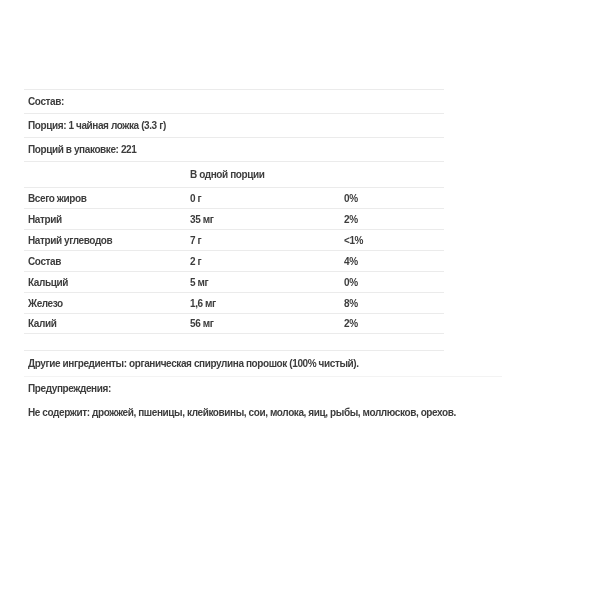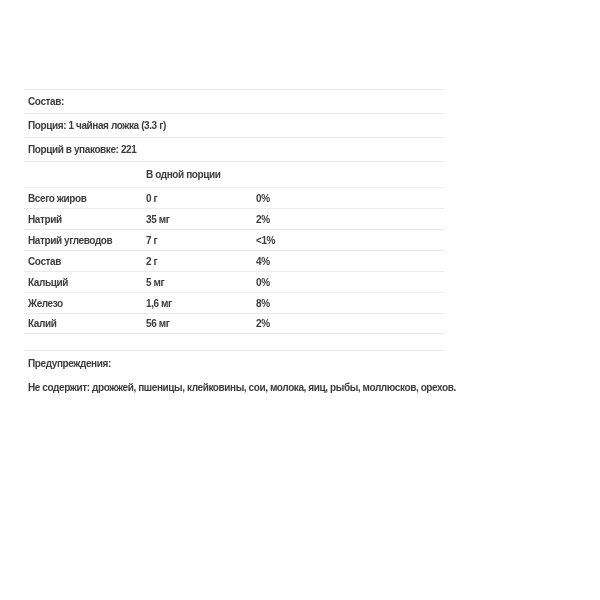--- a/index.html
+++ b/index.html
@@ -13,21 +13,21 @@
     position:relative;
   }
   .wrap { position:absolute; top:89px; left:8px; width:478px;margin-left:16px; }
   .facts { width:420px; }
   .info-row {
     height:24px; border-top:1px solid var(--divider,#ebebeb);
     display:flex; align-items:center; padding-left:4px;
   }
   .grid-row {
     display:grid; grid-template-columns:118px 110px 1fr;
-    align-items:center; padding-left:4px;
+    align-items:center; padding-left:4px;gap:44px;
   }
   .head-row { height:26px; border-top:1px solid var(--divider,#ebebeb); }
   .data-row { height:21px; border-top:1px solid var(--divider,#ebebeb); }
   .data-row.last { border-bottom:1px solid var(--divider,#ebebeb); }
   .footnote { width:420px; margin-top:16px; padding-left:4px; line-height:12.5px; }
   .sep { width:420px; margin-top:16px; border-top:1px solid var(--divider,#ebebeb); }
   .other-row { padding:6px 0 6px 4px; line-height:12px; }
   .other-row.with-line { border-bottom:1px solid var(--divider-faint,#f3f3f3); }
 </style>
 </head>
@@ -86,20 +86,23 @@
       <span>Калий</span>
       <span>56 мг</span>
       <span>2%</span>
     </div>
   </div>
 
 
   <div class="sep"></div>
 
   <div style="margin-top:1px;">
+    <div class="other-row with-line">
+      <span>Другие ингредиенты: органическая спирулина порошок (100% чистый).</span>
+    </div>
     <div class="other-row">
       <span>Предупреждения:</span>
     </div>
     <div class="other-row">
       <span>Не содержит: дрожжей, пшеницы, клейковины, сои, молока, яиц, рыбы, моллюсков, орехов.</span>
     </div>
   </div>
 
 </div>
 

